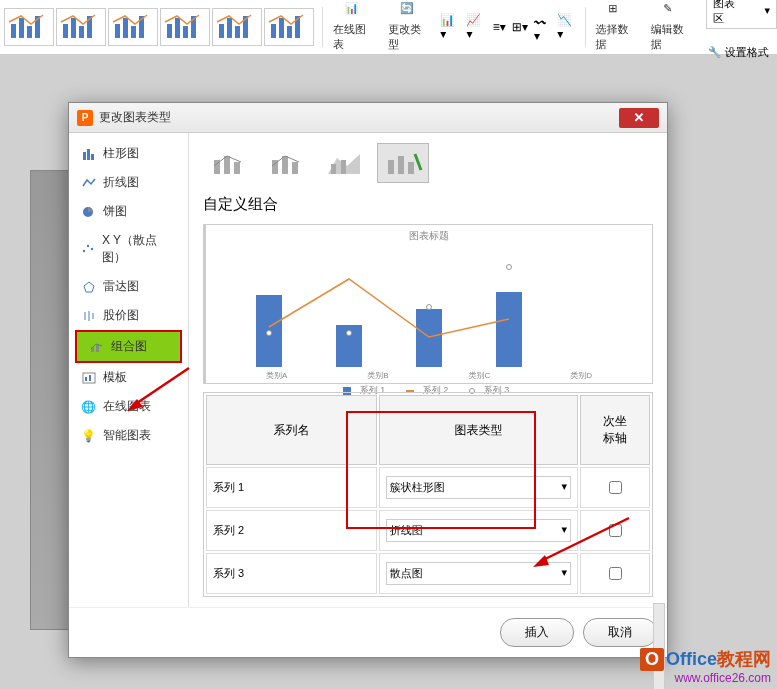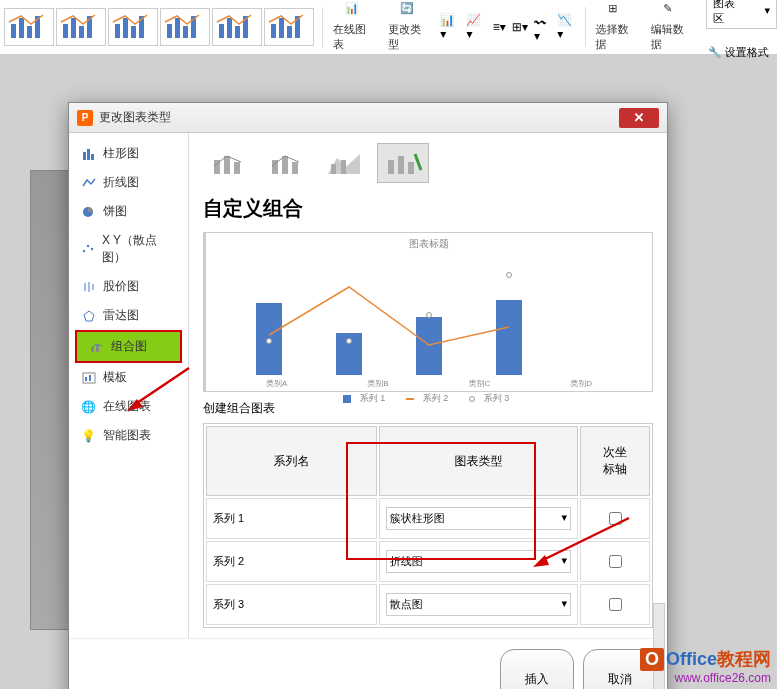--- a/index.html
+++ b/index.html
@@ -163,22 +163,22 @@
       display: flex;
       align-items: center;
       justify-content: center;
     }
     .subtype.selected {
       background: #e4e4e4;
       border: 1px solid #bbb;
     }
     
     .section-title {
-      font-size: 20px;
-      font-weight: bold;
+      font-size: 15px;
+      font-weight: normal;
       margin: 6px 0 10px;
     }
     
     .chart-preview {
       border: 1px solid #ccc;
       border-left-width: 3px;
       border-bottom-width: 1px;
       height: 160px;
       position: relative;
       margin-bottom: 8px;
@@ -246,21 +246,21 @@
       margin: 0 auto;
     }
     
     .dialog-footer {
       padding: 10px;
       text-align: right;
       border-top: 1px solid #eee;
     }
     .dialog-footer .btn {
       display: inline-block;
-      padding: 21px 24px;
+      padding: 5px 24px;
       border: 1px solid #999;
       background: linear-gradient(#fdfdfd, #e9e9e9);
       margin-left: 6px;
       font-size: 12px;
       cursor: pointer;
       border-radius: 14px;
     }
     
     
     .red-annot {
@@ -441,34 +441,34 @@
               <circle cx="3" cy="8" r="1.2" fill="#4a7bc4"></circle>
               <circle cx="7" cy="3" r="1.2" fill="#4a7bc4"></circle>
               <circle cx="11" cy="6" r="1.2" fill="#4a7bc4"></circle>
             </svg>
           </span>
         <span>X Y（散点图）</span>
       </div>
       <div class="sidebar-item">
         <span class="icon">
             <svg width="14" height="12">
+              <polygon points="7,1 12,5 10,11 4,11 2,5" stroke="#4a7bc4" fill="none"></polygon>
+            </svg>
+          </span>
+        <span>雷达图</span>
+      </div>
+      <div class="sidebar-item">
+        <span class="icon">
+            <svg width="14" height="12">
               <line x1="3" y1="2" x2="3" y2="10" stroke="#4a7bc4"></line>
               <line x1="7" y1="1" x2="7" y2="11" stroke="#4a7bc4"></line>
               <line x1="11" y1="3" x2="11" y2="9" stroke="#4a7bc4"></line>
             </svg>
           </span>
         <span>股价图</span>
-      </div>
-      <div class="sidebar-item">
-        <span class="icon">
-            <svg width="14" height="12">
-              <polygon points="7,1 12,5 10,11 4,11 2,5" stroke="#4a7bc4" fill="none"></polygon>
-            </svg>
-          </span>
-        <span>雷达图</span>
       </div>
       <div class="red-box-sidebar">
         <div class="sidebar-item selected">
           <span class="icon">
               <svg width="14" height="12">
                 <rect x="1" y="6" width="3" height="5" fill="#888"></rect>
                 <rect x="6" y="4" width="3" height="7" fill="#888"></rect>
                 <polyline points="1,8 6,3 12,5" stroke="#4a7bc4" fill="none"></polyline>
               </svg>
             </span>
@@ -553,21 +553,20 @@
             <span>类别D</span>
           </div>
         </div>
         <div class="chart-legend" style="margin-top:14px;">
           <span><i class="leg-sq" style="background:#4a7bc4"></i><span>系列 1</span></span>
           <span><i class="leg-sq" style="background:#e88b3a;height:2px;vertical-align:middle;"></i><span>系列 2</span></span>
           <span><i class="leg-sq" style="border:1px solid #999;background:#fff;border-radius:50%;width:6px;height:6px;"></i><span>系列 3</span></span>
         </div>
       </div>
 
-      <div class="section-subtitle">创建组合图表</div>
 
       <div style="position:relative;">
         <table class="series-table">
           <thead>
             <tr>
               <th>系列名</th>
               <th>图表类型</th>
               <th style="width:70px;">次坐标轴</th>
             </tr>
           </thead>

